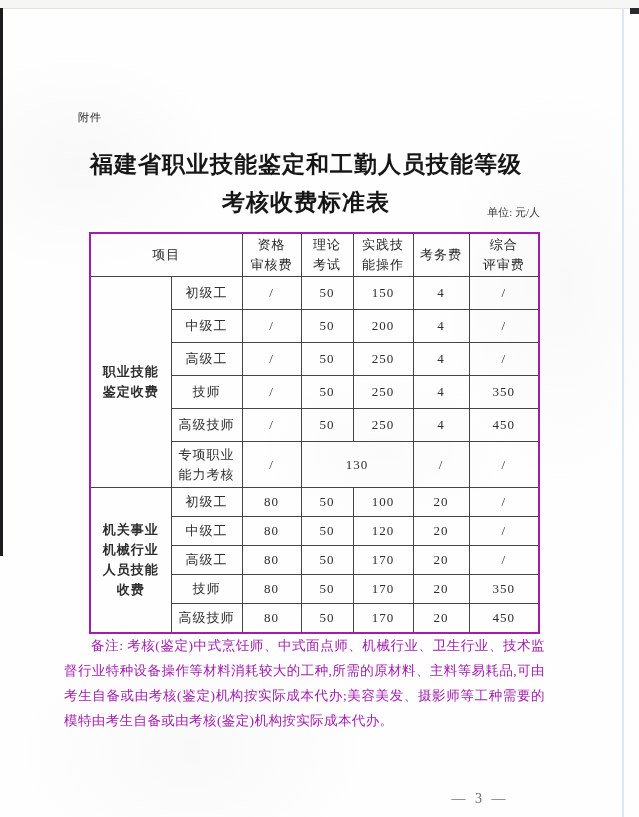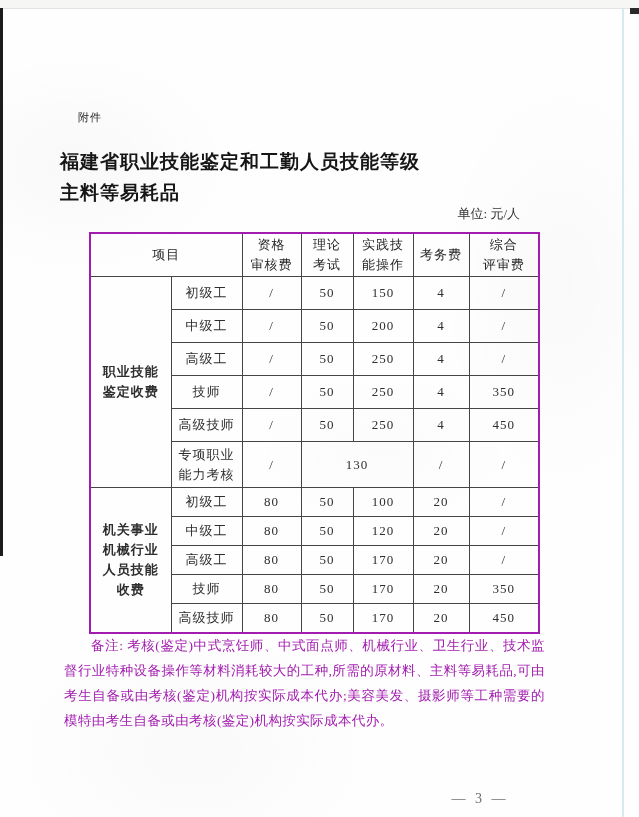--- a/index.html
+++ b/index.html
@@ -56,32 +56,33 @@
     position: absolute;
     left: 78px; top: 110px;
     font-size: 11px;
     letter-spacing: 1px;
     color: #262626;
   }
   .doc-title {
     position: absolute;
     left: 60px; top: 146px;
     width: 492px;
-    font-size: 19px;
+    text-align: center;
+    font-size: 23px;
     font-weight: bold;
     color: #161616;
     line-height: 1.65;
     letter-spacing: 1px;
   }
   .unit-note {
     position: absolute;
-    left: 420px; top: 205px;
+    left: 440px; top: 205px;
     width: 100px;
     text-align: right;
-    font-size: 13px;
+    font-size: 11px;
     color: #333;
   }
 
   table.fee-table {
     position: absolute;
     left: 89px; top: 232px;
     border-collapse: collapse;
     table-layout: fixed;
     font-size: 13px;
     color: #2e2e2e;
@@ -130,21 +131,21 @@
 <div class="scan-noise"></div>
 <div class="top-band"></div>
 <div class="left-edge-strip"></div>
 <div class="right-edge-line"></div>
 <div class="corner-mark"></div>
 
 <div class="attachment-label">附件</div>
 
 <div class="doc-title">
   <div>福建省职业技能鉴定和工勤人员技能等级</div>
-  <div>主料等易耗品</div>
+  <div>考核收费标准表</div>
 </div>
 
 <div class="unit-note">单位: 元/人</div>
 
 <table class="fee-table">
   <colgroup>
     <col style="width:81px">
       <col style="width:71px">
       <col style="width:59px">
     <col style="width:52px">

